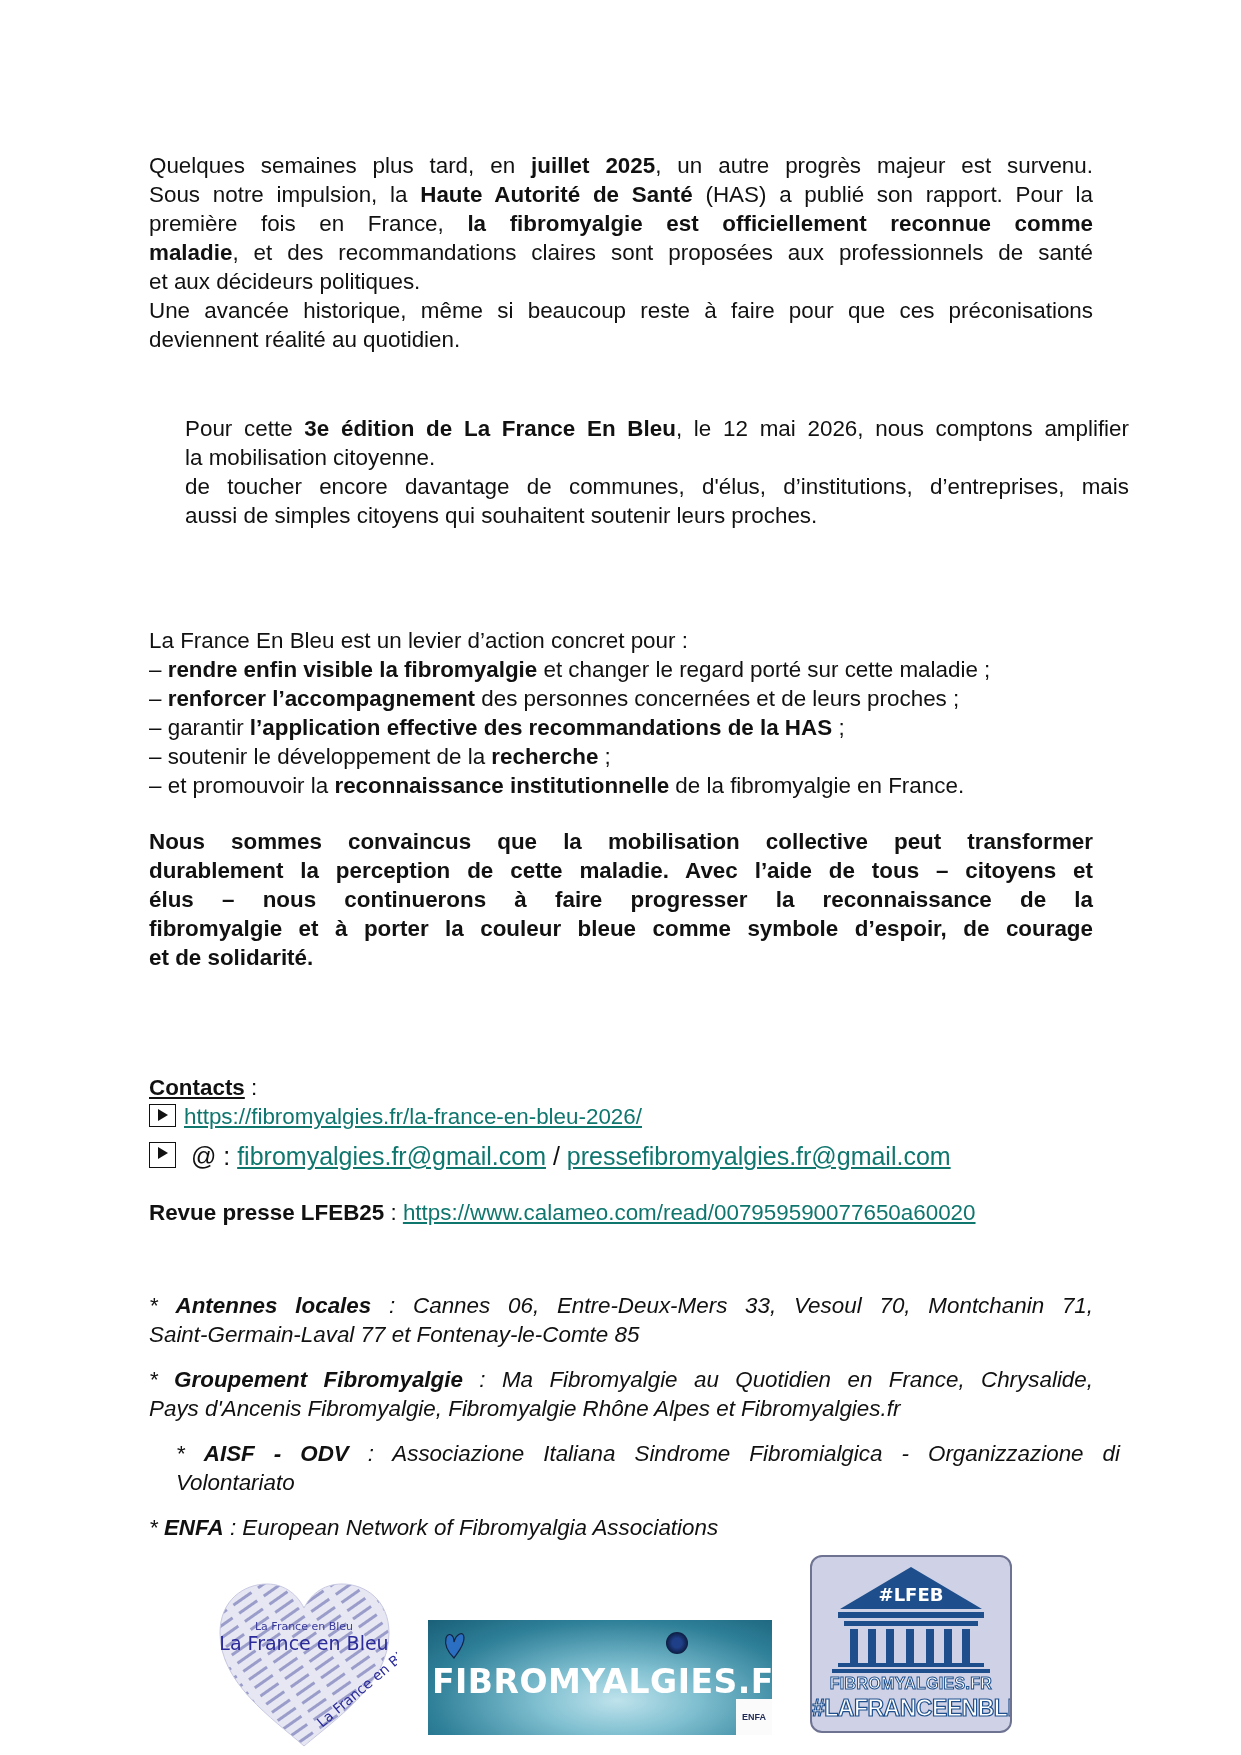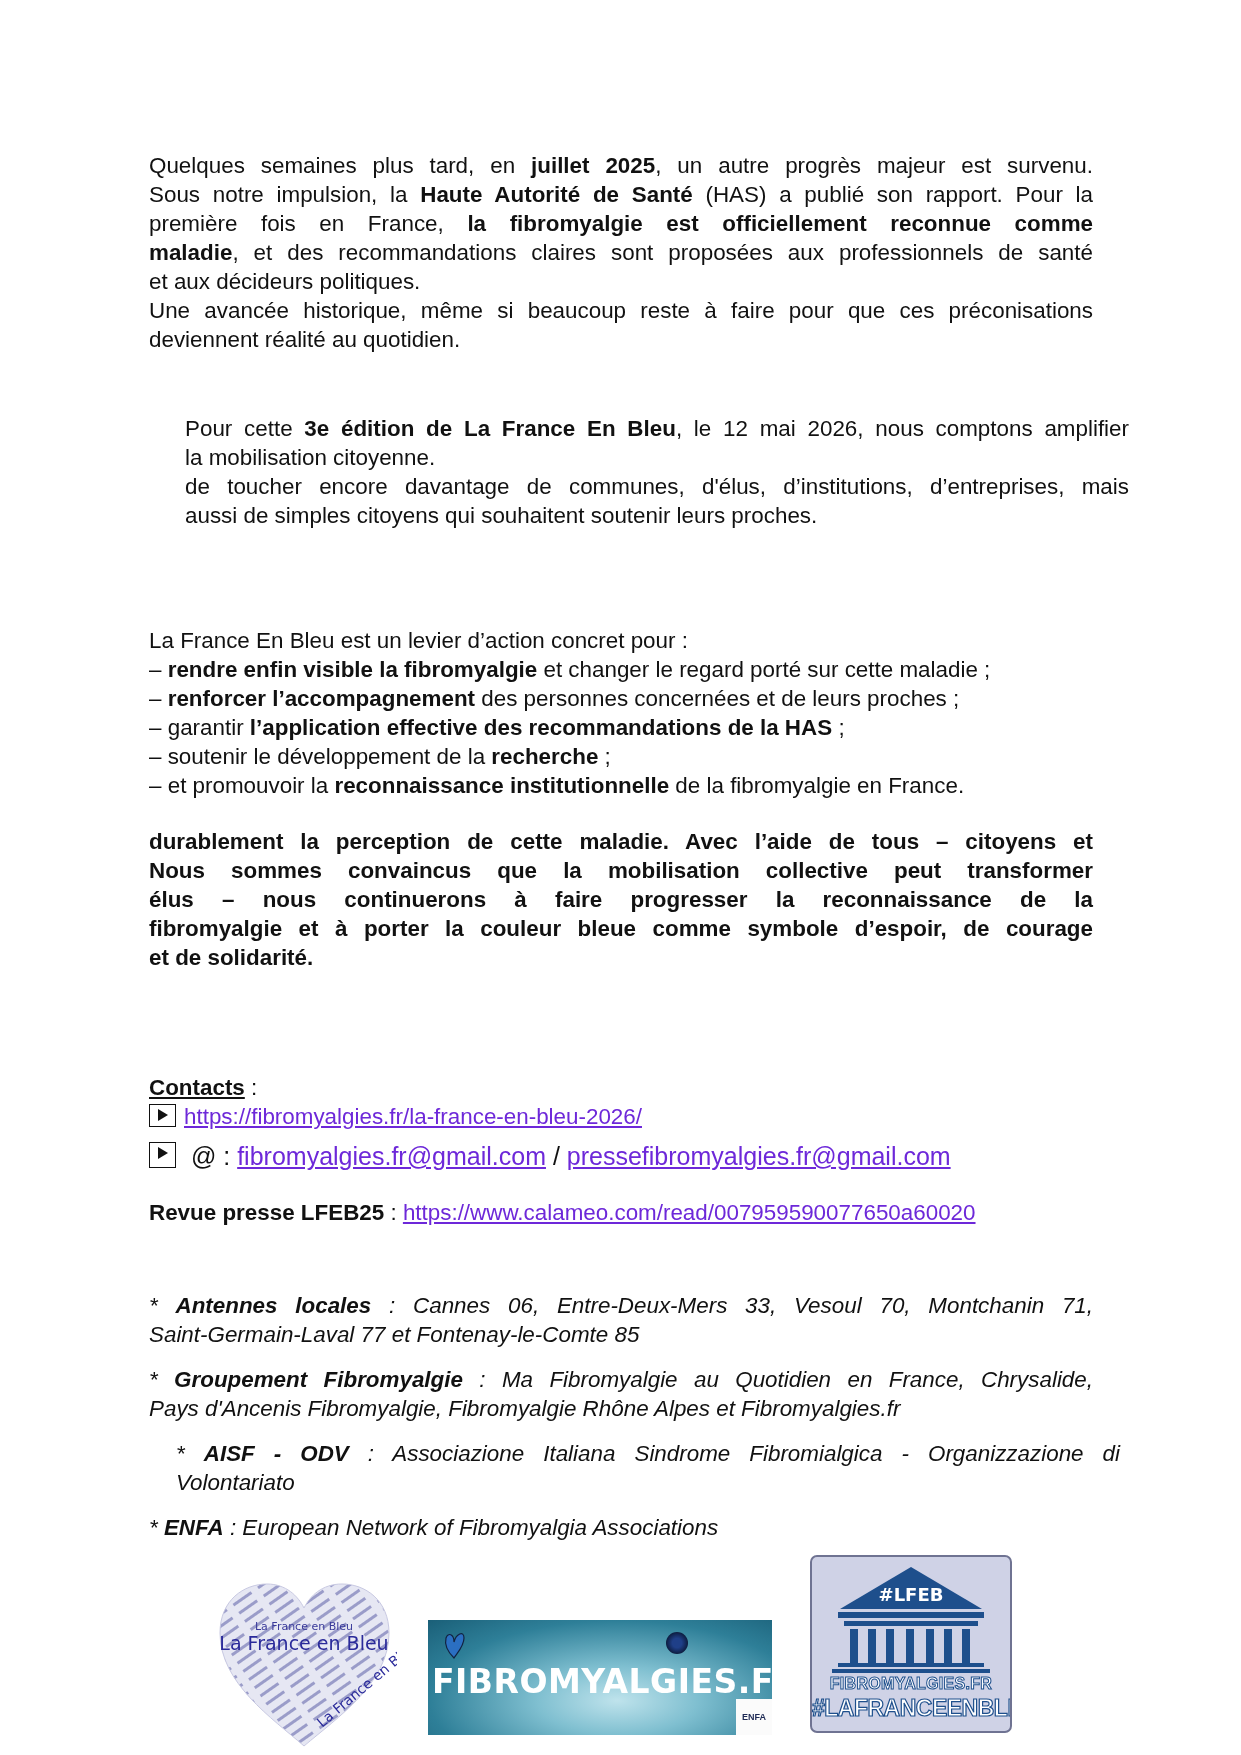--- a/index.html
+++ b/index.html
@@ -3,21 +3,21 @@
 <meta charset="utf-8">
 <style>
   html, body { margin: 0; padding: 0; background: #ffffff; }
   body { width: 1241px; height: 1755px; position: relative; overflow: hidden;
          font-family: "Liberation Sans", sans-serif; color: #111111; }
   .col { position: absolute; left: 149px; width: 944px; }
   .p { font-size: 22.4px; line-height: 29px; text-align: justify; margin: 0; }
   .p b { font-weight: bold; }
   .line { display: block; }
   .justify-last { text-align-last: justify; }
-  a.link { color: #6d28d9; text-decoration: underline; }
+  a.link { color: #0f766e; text-decoration: underline; }
   .box-icon { display: inline-block; width: 27px; height: 23px; border: 1.6px solid #111;
               box-sizing: border-box; vertical-align: -3px; position: relative; margin-right: 8px; }
   .box-icon::after { content: ""; position: absolute; left: 8px; top: 4px;
               border-left: 10px solid #111; border-top: 6px solid transparent; border-bottom: 6px solid transparent; }
   .email-line { font-size: 25px; line-height: 34px; }
   .ital { font-style: italic; }
   .logo { position: absolute; }
   
   .heart-wrap { left: 212px; top: 1578px; width: 185px; height: 172px; }
   .heart-wrap svg { width: 100%; height: 100%; }
@@ -26,21 +26,21 @@
             background: radial-gradient(ellipse at 55% 70%, #bfe3ec 0%, #7fbfd0 30%, #2e7f98 70%, #1a5f78 100%);
             overflow: hidden; }
   .banner-text { position: absolute; left: 4px; top: 42px; font-family: "DejaVu Sans", sans-serif;
                  font-weight: bold; font-size: 33px; color: #ffffff; letter-spacing: 0.5px; white-space: nowrap; }
   .banner-enfa { position: absolute; right: 0; bottom: 0; width: 36px; height: 36px; background: #fbfbfb;
                  font-size: 9px; font-weight: bold; color: #1e2a55; text-align: center; line-height: 36px; }
   .banner-globe { position: absolute; left: 238px; top: 12px; width: 22px; height: 22px; border-radius: 50%;
                   background: radial-gradient(circle, #1f3f88 30%, #0d1d40 70%); }
   .banner-butterfly { position: absolute; left: 14px; top: 10px; width: 24px; height: 30px; }
   
-  .lfeb { left: 810px; top: 1555px; width: 202px; height: 178px; border-radius: 7px;
+  .lfeb { left: 810px; top: 1555px; width: 202px; height: 178px; border-radius: 12px;
           background: #cfd2e6; border: 2px solid #6f7392; box-sizing: border-box; overflow: hidden; }
   .lfeb svg { position: absolute; left: 0; top: 0; }
   .lfeb-site { position: absolute; left: 0; width: 100%; top: 118px; text-align: center; font-size: 16px;
                font-weight: bold; color: #ffffff; -webkit-text-stroke: 1px #1e4f8c; letter-spacing: 0.3px; }
   .lfeb-tag { position: absolute; left: 0; width: 100%; top: 138px; text-align: center; font-size: 23px;
               font-weight: bold; color: #ffffff; -webkit-text-stroke: 1.2px #1e4f8c; letter-spacing: -0.5px; }
 </style>
 </head>
 <body>
 
@@ -64,22 +64,22 @@
 <div class="col p" style="top:593px; text-align:left;margin-top:33px;">
   <span class="line">La France En Bleu est un levier d’action concret pour :</span>
   <span class="line"><span>– </span><b>rendre enfin visible la fibromyalgie</b><span> et changer le regard porté sur cette maladie ;</span></span>
   <span class="line"><span>– </span><b>renforcer l’accompagnement</b><span> des personnes concernées et de leurs proches ;</span></span>
   <span class="line"><span>– garantir </span><b>l’application effective des recommandations de la HAS</b><span> ;</span></span>
   <span class="line"><span>– soutenir le développement de la </span><b>recherche</b><span> ;</span></span>
   <span class="line"><span>– et promouvoir la </span><b>reconnaissance institutionnelle</b><span> de la fibromyalgie en France.</span></span>
 </div>
 
 <div class="col p" style="top:827px; font-weight:bold;">
+  <span class="line justify-last">Nous sommes convaincus que la mobilisation collective peut transformer</span>
   <span class="line justify-last">durablement la perception de cette maladie. Avec l’aide de tous – citoyens et</span>
-  <span class="line justify-last">Nous sommes convaincus que la mobilisation collective peut transformer</span>
   <span class="line justify-last">élus – nous continuerons à faire progresser la reconnaissance de la</span>
   <span class="line justify-last">fibromyalgie et à porter la couleur bleue comme symbole d’espoir, de courage</span>
   <span class="line">et de solidarité.</span>
 </div>
 
 <div class="col p" style="top:1073px; text-align:left;">
   <span class="line"><b style="text-decoration:underline;">Contacts</b><span> :</span></span>
   <span class="line"><span class="box-icon"></span><a class="link" href="#">https://fibromyalgies.fr/la-france-en-bleu-2026/</a></span>
   <span class="line email-line" style="margin-top:8px;"><span class="box-icon" style="height:26px;"></span><span> @ : </span><a class="link" href="#">fibromyalgies.fr@gmail.com</a><span> / </span><a class="link" href="#">pressefibromyalgies.fr@gmail.com</a></span>
 </div>

